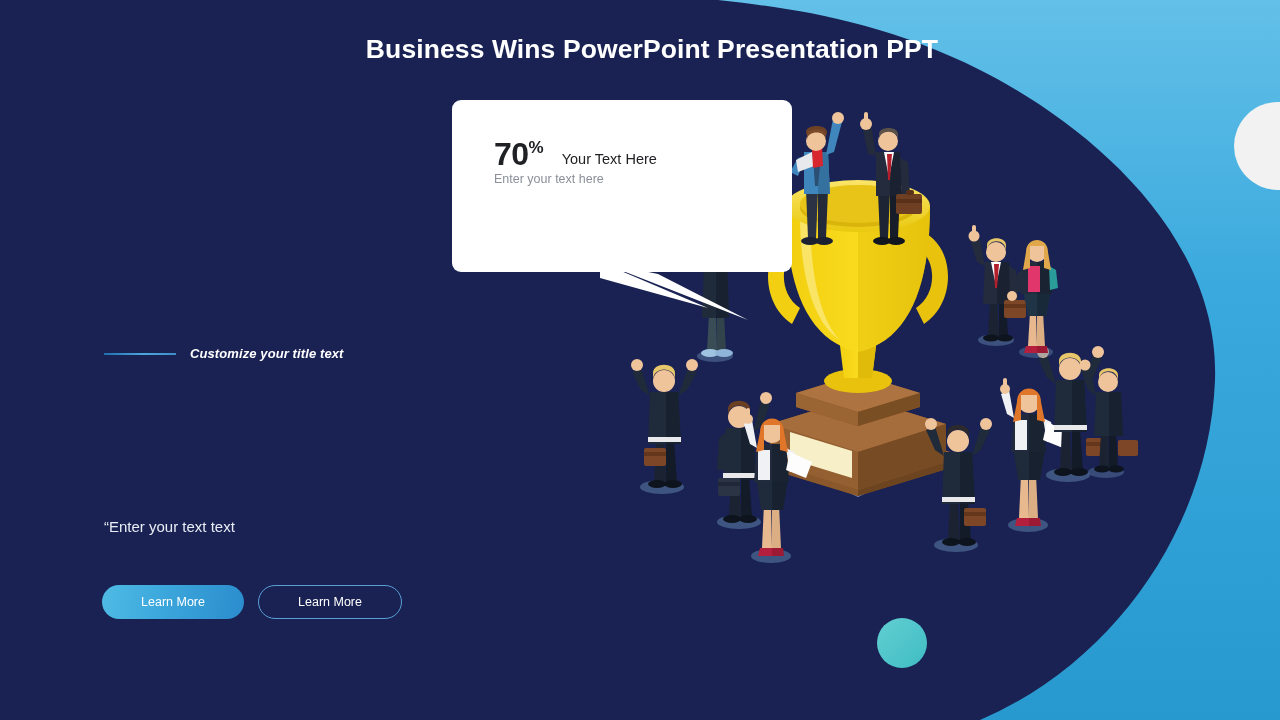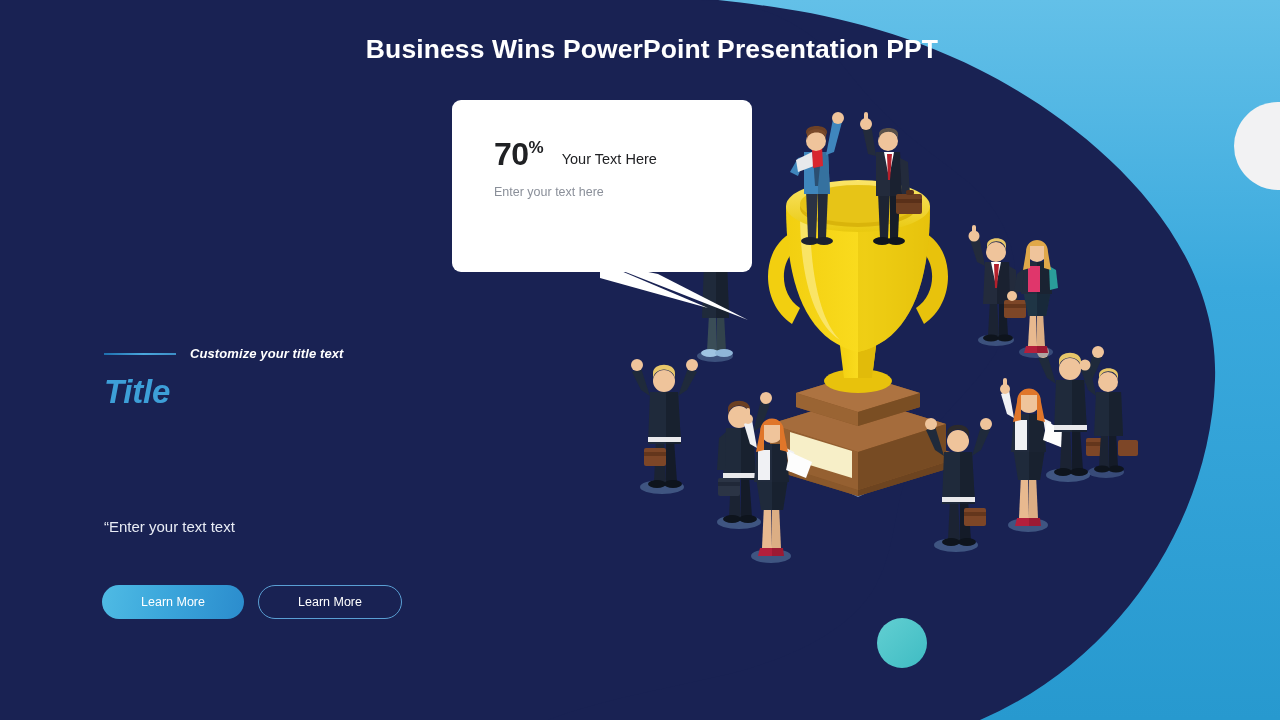--- a/index.html
+++ b/index.html
@@ -26,41 +26,41 @@
     font-weight:bold;
     letter-spacing:.1px;
     z-index:40;
     white-space:nowrap;
   }
 
   
   #callout{
     position:absolute;
     left:452px;top:100px;
-    width:300px;height:172px;
+    width:340px;height:172px;
     background:#ffffff;
     border-radius:9px;
     z-index:35;
   }
   #callout-inner{padding:38px 0 0 42px;}
   .stat-row{display:flex;align-items:baseline;}
   #stat-value{
     font-size:32px;font-weight:bold;color:#202124;line-height:1;
     letter-spacing:-.5px;
   }
   #stat-unit{
     font-size:17px;font-weight:bold;color:#202124;
     position:relative;top:-12px;left:0px;
   }
   #stat-label{
     font-size:14.5px;font-weight:normal;color:#202124;
     margin-left:18px;position:relative;top:-1px;
   }
   #callout-sub{
-    margin-top:15px;
+    margin-top:2px;
     font-size:12.5px;color:#8a8f99;font-weight:normal;
   }
   #callout-tail{position:absolute;left:600px;top:262px;z-index:34;}
 
   
   #left-col{position:absolute;left:104px;top:346px;z-index:40;width:420px;font-style:italic;}
   .kicker-row{display:flex;align-items:center;}
   #kicker-rule{
     width:72px;height:2px;
     background:linear-gradient(90deg,#1e6fae 0%,#4ba8dd 55%,#3c8ec6 100%);
@@ -449,21 +449,20 @@
       </div>
       <div id="callout-sub">Enter your text here</div>
     </div>
   </div>
 
   <div id="left-col">
     <div class="kicker-row">
       <span id="kicker-rule"></span>
       <span id="kicker-text">Customize your title text</span>
     </div>
-    <div id="main-title">Title</div>
   </div>
 
   <div id="quote">“Enter your text text</div>
 
   <div id="btn-row">
     <div class="btn" id="btn-primary">Learn More</div>
     <div class="btn" id="btn-secondary">Learn More</div>
   </div>
 
 </div>

